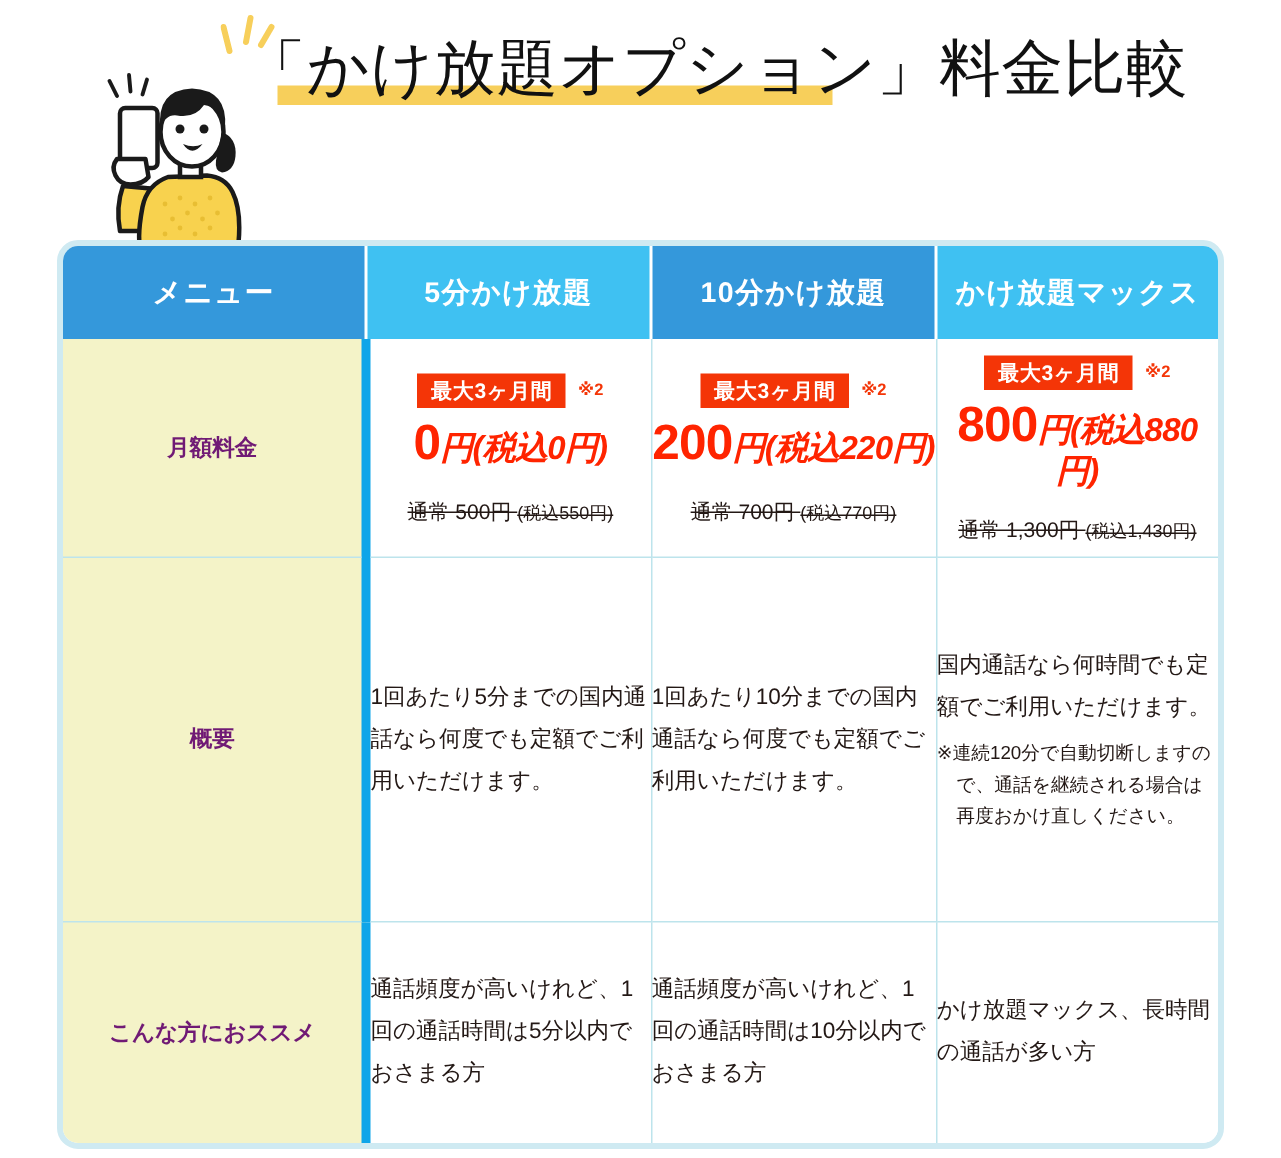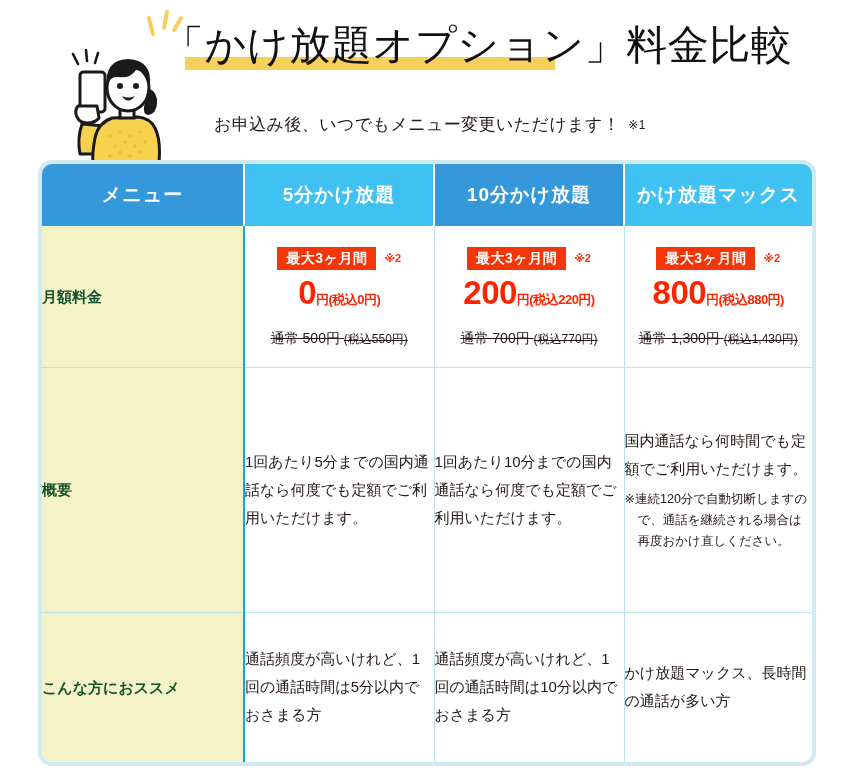--- a/index.html
+++ b/index.html
@@ -120,26 +120,26 @@
   }
   thead th:last-child { border-right: none; }
   th.hdr-dark  { background: #3498DB; }
   th.hdr-light { background: #3FC1F2; }
 
   
   td.rowlabel {
     background: #F4F3C8;
     font-size: 15px;
     font-weight: 700;
-    color: #14532d;
-    text-align: left;
+    color: #701a75;
+    text-align: center;
     padding-left: 22px;
     line-height: 21px;
     border-bottom: 1px solid #BDE4EC;
-    border-right: 2px solid #0ea5e9;
+    border-right: 6px solid #0ea5e9;
   }
   tr:last-child td.rowlabel { border-bottom: none; }
 
   
   td.cell {
     background: #ffffff;
     text-align: center;
     font-size: 15px;
     line-height: 26px;
     color: #231815;
@@ -182,21 +182,22 @@
   .price-main {
     color: #FF2400;
     font-weight: 700;
     line-height: 1.1;
     letter-spacing: -0.5px;
   }
   .price-main .amount {
     font-size: 33px;
   }
   .price-main .unit {
-    font-size: 13px;
+    font-size: 22px;
+    font-style: italic;
   }
   .price-old {
     margin-top: 20px;
     font-size: 14px;
     color: #231815;
     text-decoration: line-through;
     white-space: nowrap;
   }
   .price-old .old-tax {
     font-size: 12px;
@@ -287,23 +288,20 @@
   <div class="sparkles">
     <svg viewBox="0 0 40 34" width="40" height="34">
       <g stroke="#F7CF5B" stroke-width="4" stroke-linecap="round">
         <line x1="6" y1="26" x2="2" y2="10"></line>
         <line x1="17" y1="20" x2="20" y2="4"></line>
         <line x1="27" y1="22" x2="34" y2="10"></line>
       </g>
     </svg>
   </div>
 
-  <div class="subtitle">
-    <span>お申込み後、いつでもメニュー変更いただけます！</span><span class="note-mark">※1</span>
-  </div>
 </div>
 
 <div class="table-frame">
   <table class="compare">
     <colgroup>
       <col style="width:202px">
         <col style="width:190px">
         <col style="width:190px">
         <col style="width:188px">
     </colgroup>

